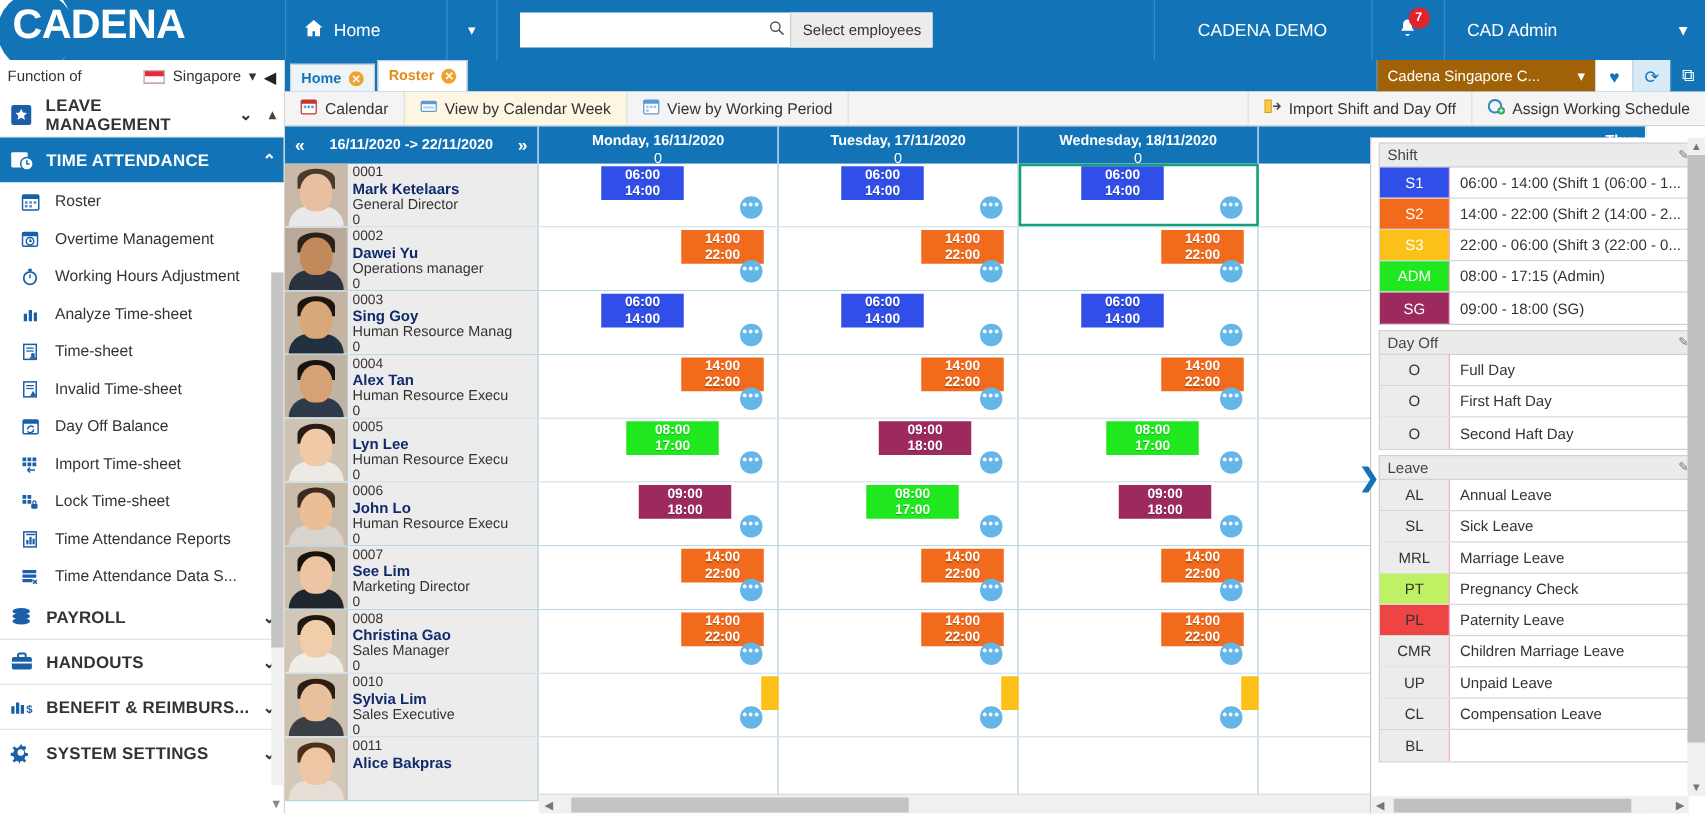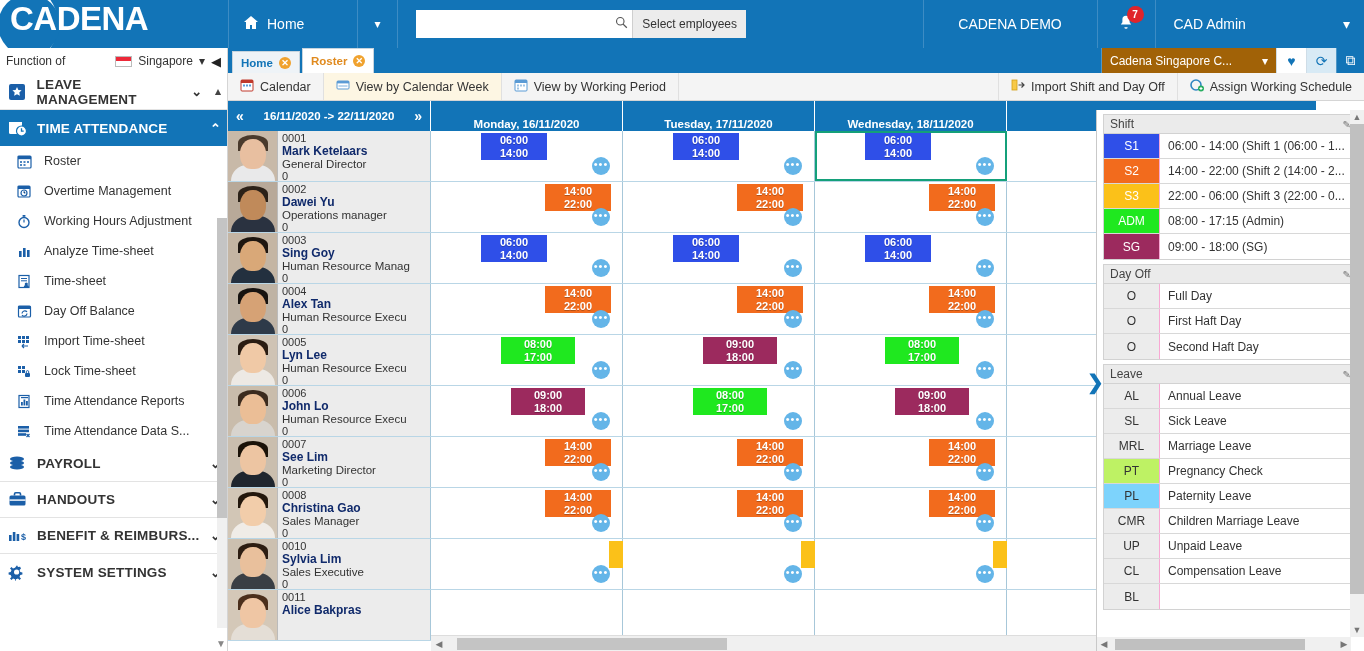--- a/index.html
+++ b/index.html
@@ -170,21 +170,21 @@
   .grid-inner { position: absolute; top:0; left: 0; width: 1090px; height: 525px; }
   .grid-head { display: flex; height: 30px; }
   .head-emp {
     width: 203px; background: #1274B7; color: #fff; display: flex; align-items: center;
     justify-content: space-between; padding: 0 8px; font-size: 11.5px; font-weight: bold;
     border-right: 1px solid #fff;
   }
   .head-arrow { font-size: 14px; }
   .head-day {
     width: 192px; background: #1274B7; color: #fff; text-align: center;
-    font-size: 11.5px; font-weight: bold; line-height: 14px; padding-top: 16px;
+    font-size: 11.5px; font-weight: bold; line-height: 14px; padding-top: 5px;
     border-right: 1px solid #fff;
   }
   .head-day .zero { font-weight: normal; }
 
   .grid-body { position: relative; }
   .row { display: flex; height: 51px; border-bottom: 1px solid #b9d6e6; }
   .cell-emp {
     width: 203px; display: flex; background: #ececec; border-right: 1px solid #a7c7d9;
     overflow: hidden;
   }
@@ -422,20 +422,33 @@
               <rect x="2" y="1.5" width="10" height="12" fill="#fff" stroke="#1B5FA8" stroke-width="1.2"></rect>
               <g fill="#1B5FA8">
                 <rect x="4" y="4" width="6" height="1"></rect>
                 <rect x="4" y="6.3" width="6" height="1"></rect>
                 <circle cx="9.3" cy="10" r="1.6"></circle>
                 <path d="M6.8 13c0-1.4 1.1-2 2.5-2s2.5.6 2.5 2z"></path>
               </g>
             </svg>
           </span>
         <span>Time-sheet</span>
+      </div>
+      <div class="sub-item">
+        <span class="sub-ico">
+            <svg width="15" height="15" viewBox="0 0 15 15">
+              <rect x="2" y="1.5" width="10" height="12" fill="#fff" stroke="#1B5FA8" stroke-width="1.2"></rect>
+              <g fill="#1B5FA8">
+                <rect x="4" y="4" width="6" height="1"></rect>
+                <rect x="4" y="6.3" width="6" height="1"></rect>
+                <path d="M9.5 8.5l2.5 4.5H7z"></path>
+              </g>
+            </svg>
+          </span>
+        <span>Invalid Time-sheet</span>
       </div>
       <div class="sub-item">
         <span class="sub-ico">
             <svg width="15" height="15" viewBox="0 0 15 15">
               <rect x="1.5" y="2" width="12" height="11" rx="1" fill="#fff" stroke="#1B5FA8" stroke-width="1.2"></rect>
               <rect x="1.5" y="2" width="12" height="3" fill="#1B5FA8"></rect>
               <path d="M5 9.5a2.8 2.8 0 015-1.6M10 9.5a2.8 2.8 0 01-5 1.6" stroke="#1B5FA8" stroke-width="1.2" fill="none"></path>
             </svg>
           </span>
         <span>Day Off Balance</span>
@@ -1102,21 +1115,21 @@
             </div>
             <div class="legend-row">
               <div class="legend-code neutral" style="background:#ececec;color:#333333">MRL</div>
               <div class="legend-label">Marriage Leave</div>
             </div>
             <div class="legend-row">
               <div class="legend-code neutral" style="background:#bef264;color:#333333">PT</div>
               <div class="legend-label">Pregnancy Check</div>
             </div>
             <div class="legend-row">
-              <div class="legend-code neutral" style="background:#7dd3fc;color:#333333">PL</div>
+              <div class="legend-code neutral" style="background:#ef4444;color:#333333">PL</div>
               <div class="legend-label">Paternity Leave</div>
             </div>
             <div class="legend-row">
               <div class="legend-code neutral" style="background:#ececec;color:#333333">CMR</div>
               <div class="legend-label">Children Marriage Leave</div>
             </div>
             <div class="legend-row">
               <div class="legend-code neutral" style="background:#ececec;color:#333333">UP</div>
               <div class="legend-label">Unpaid Leave</div>
             </div>

